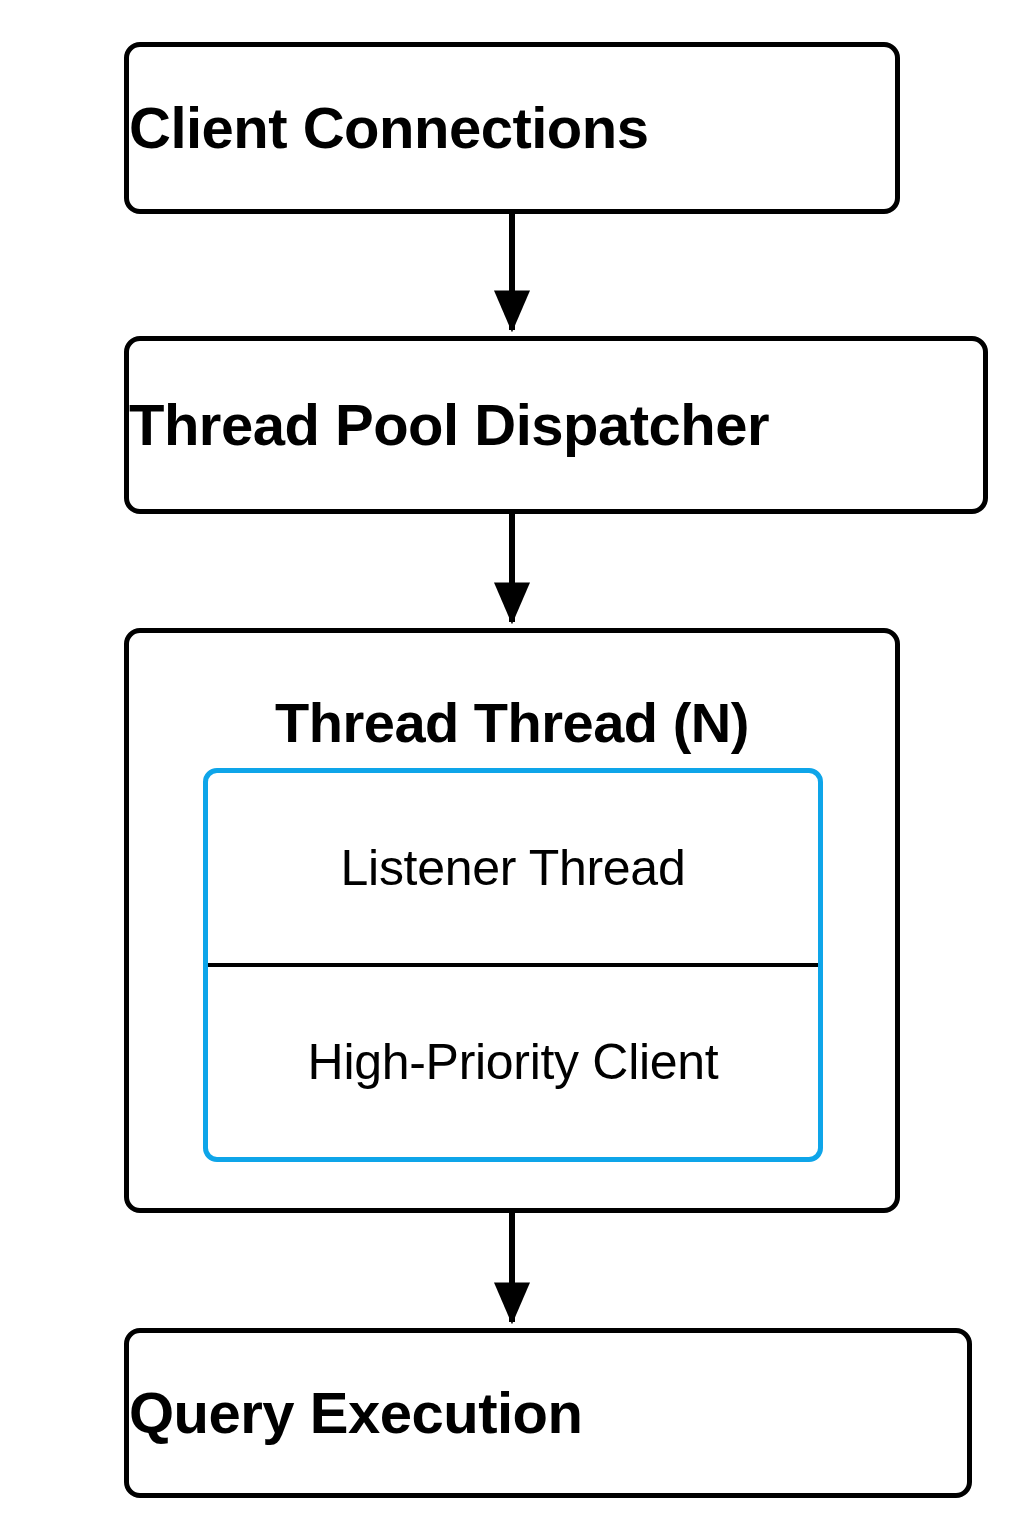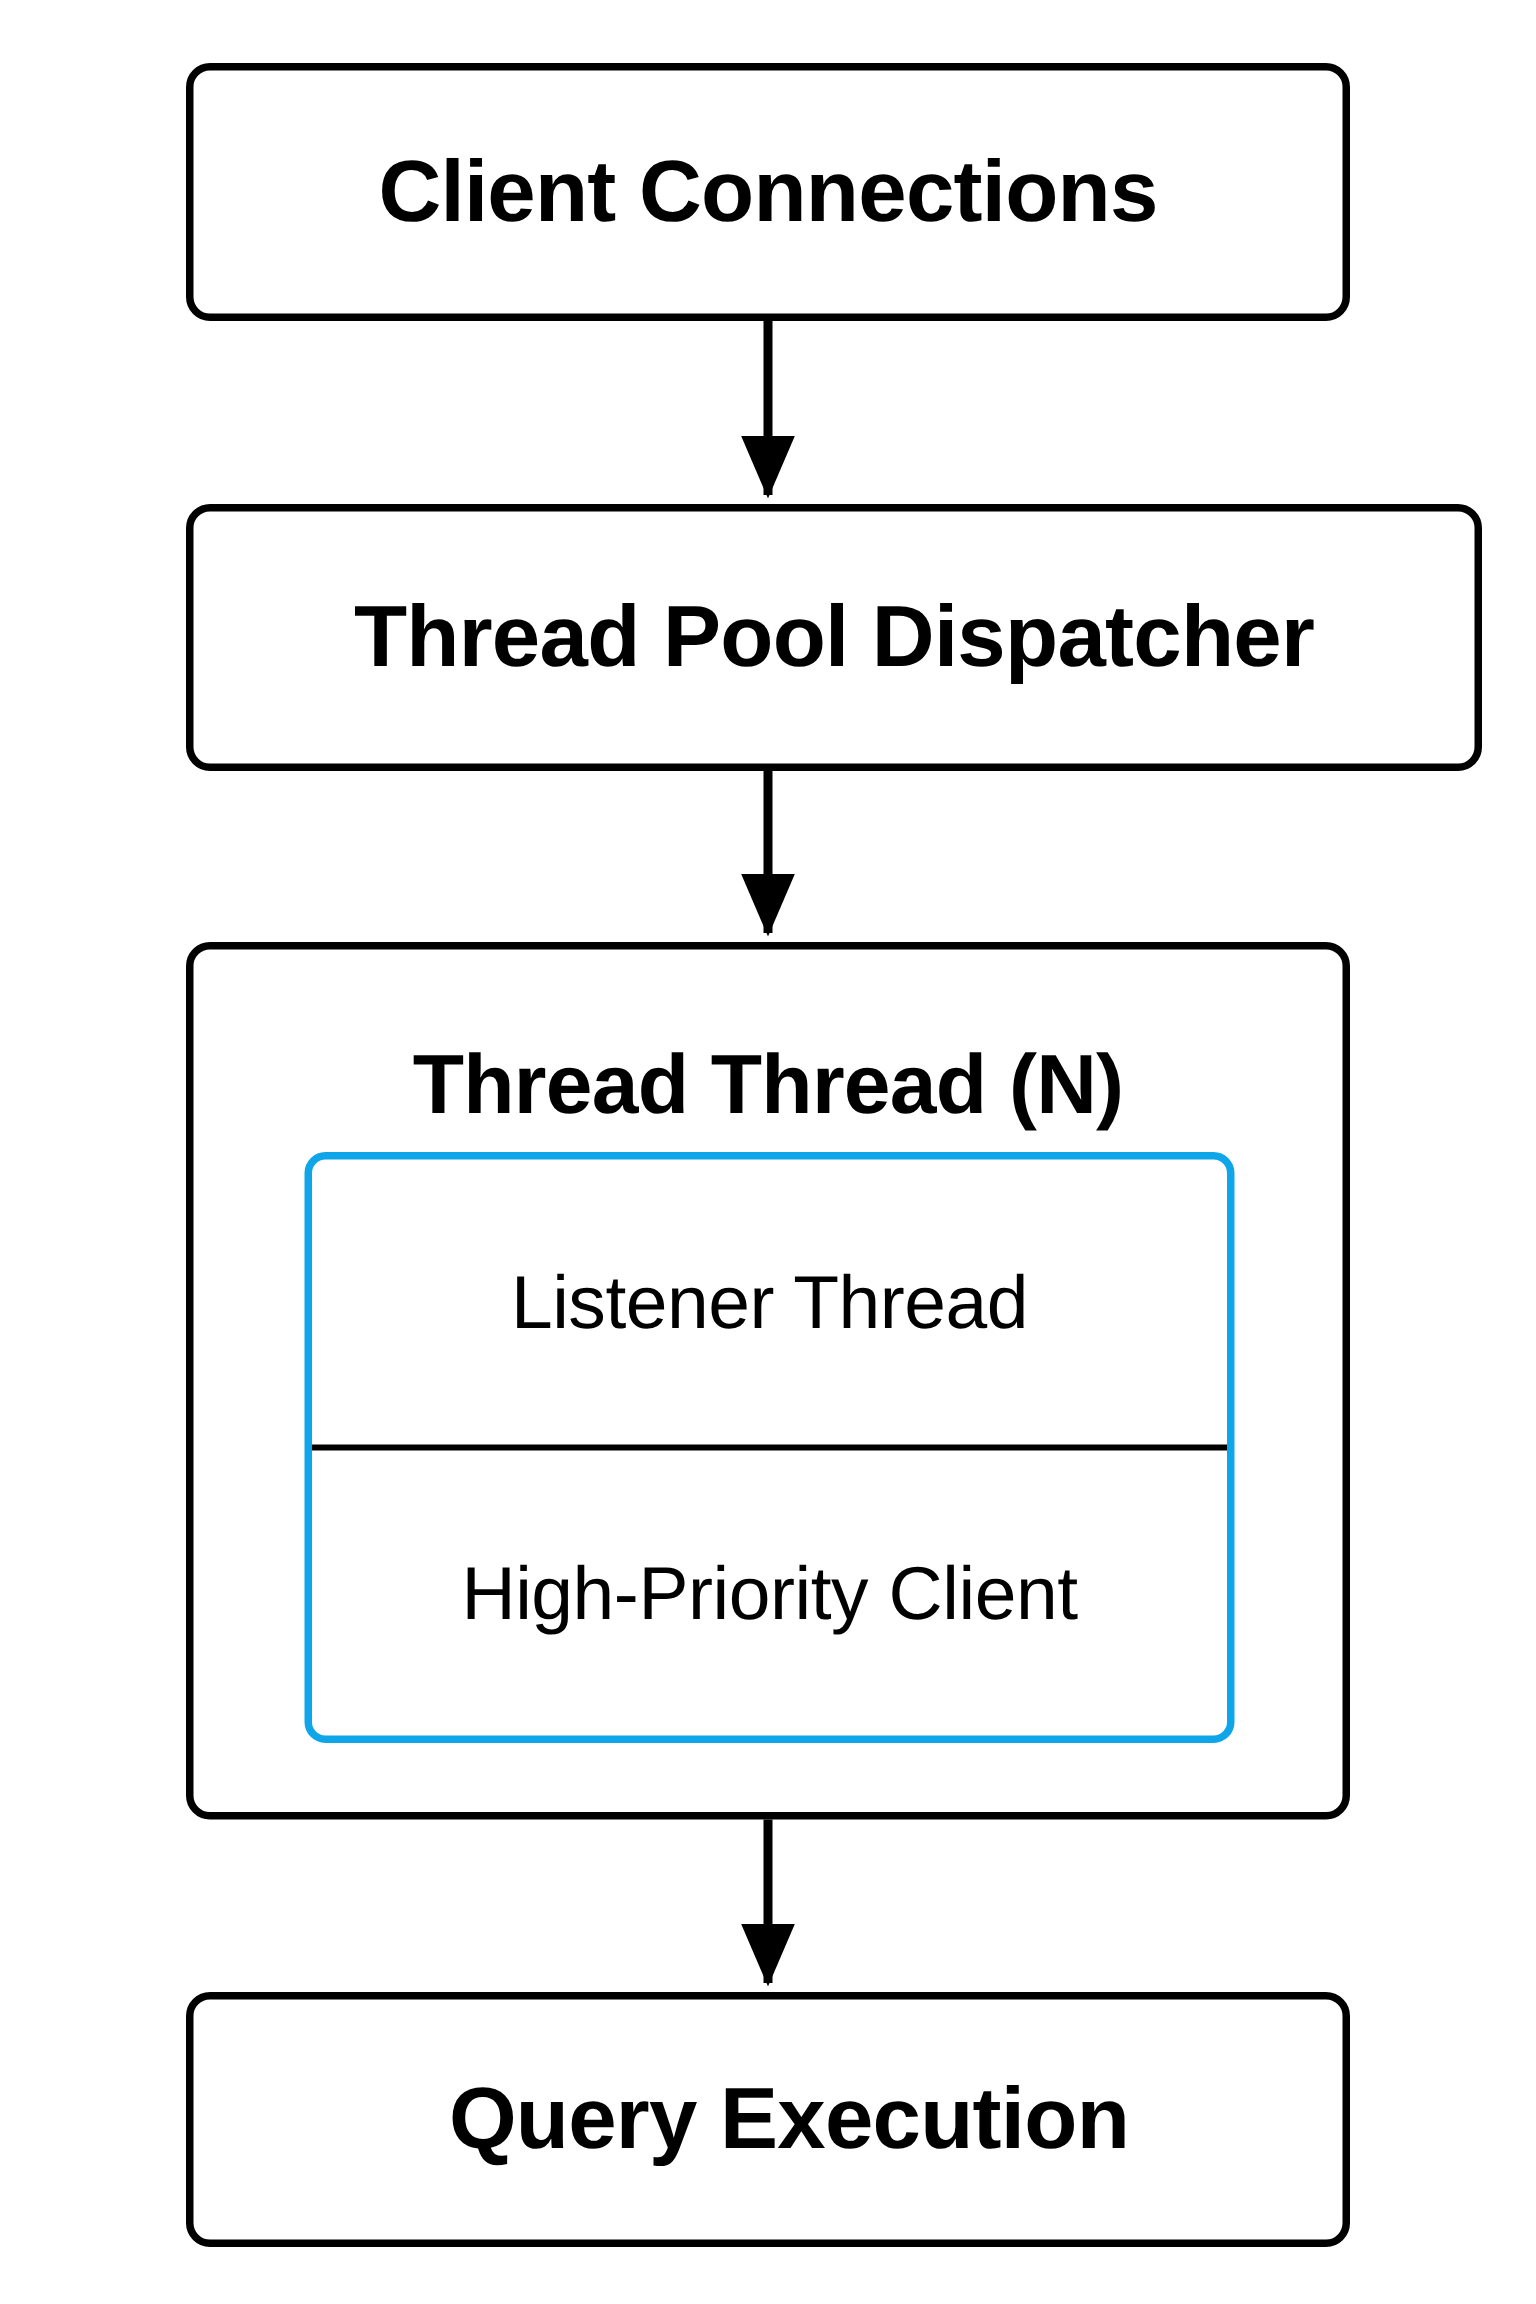--- a/index.html
+++ b/index.html
@@ -25,21 +25,20 @@
 
   
   .node {
     position: absolute;
     box-sizing: border-box;
     background: #ffffff;
     border: 5px solid #000000;
     border-radius: 16px;
     display: flex;
     align-items: center;
-    justify-content: center;
   }
 
   .node-label {
     font-size: 58px;
     font-weight: 700;
     line-height: 1.05;
     letter-spacing: -0.5px;
     text-align: center;
     white-space: nowrap;
   }
@@ -63,23 +62,22 @@
     left: 124px;
     top: 628px;
     width: 776px;
     height: 585px;
     display: block;
   }
 
   #node-query {
     left: 124px;
     top: 1328px;
-    width: 776px;
+    width: 848px;
     height: 170px;
-    padding-left: 28px;
   }
 
   
   .group-title {
     position: absolute;
     left: 0;
     top: 62px;
     width: 100%;
     text-align: center;
     font-size: 56px;

